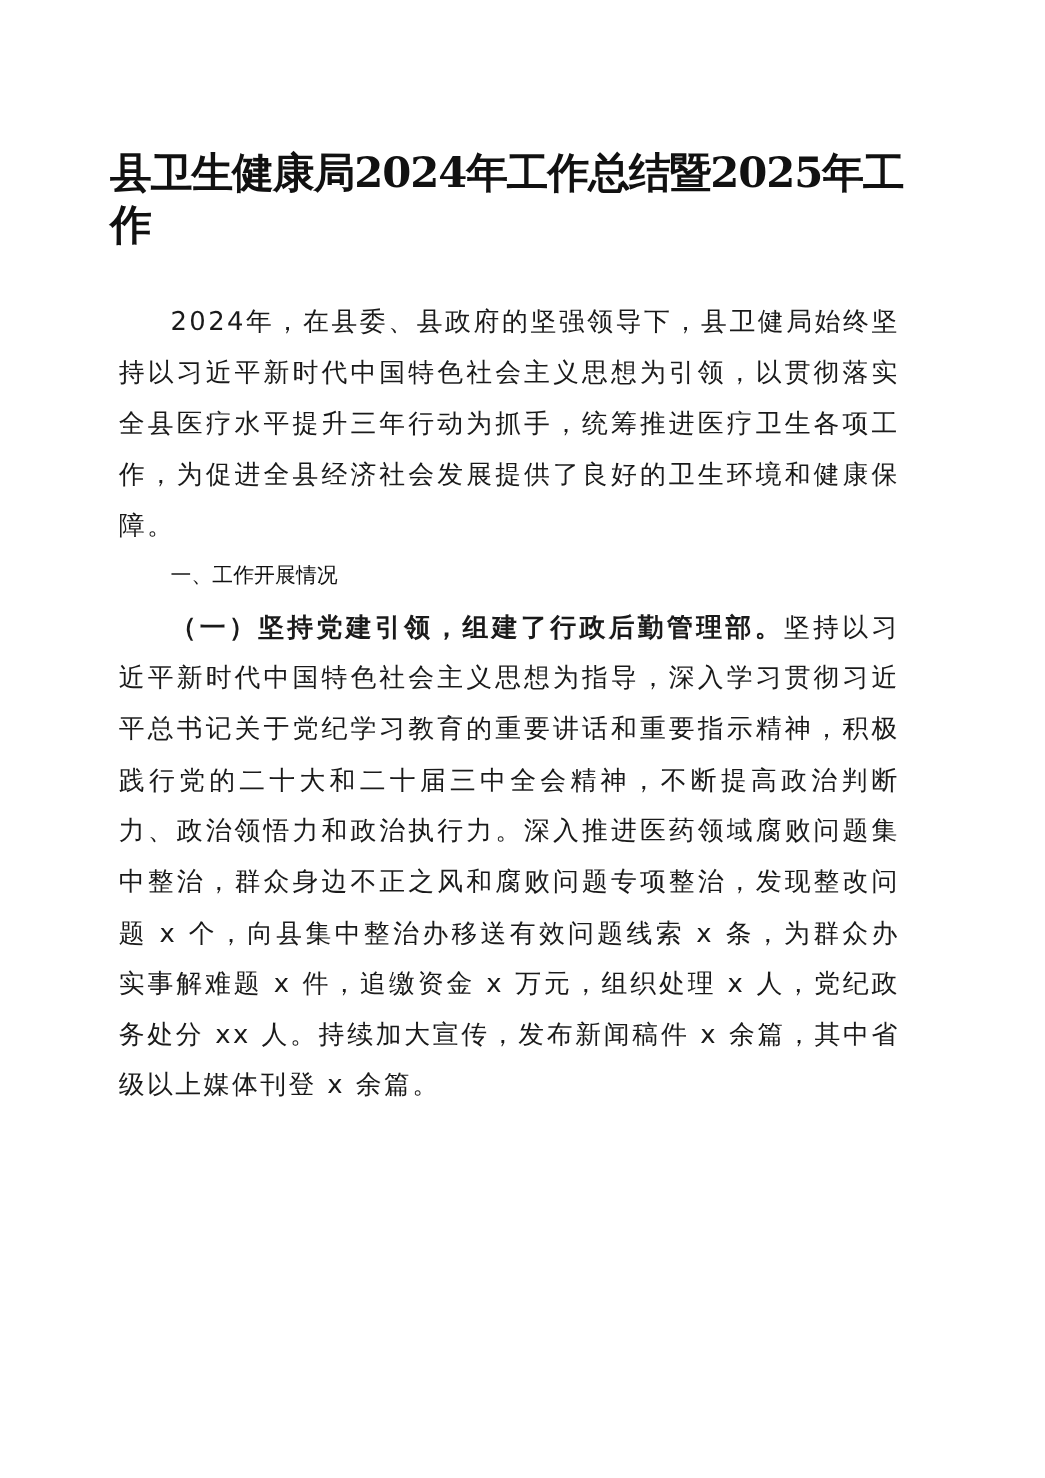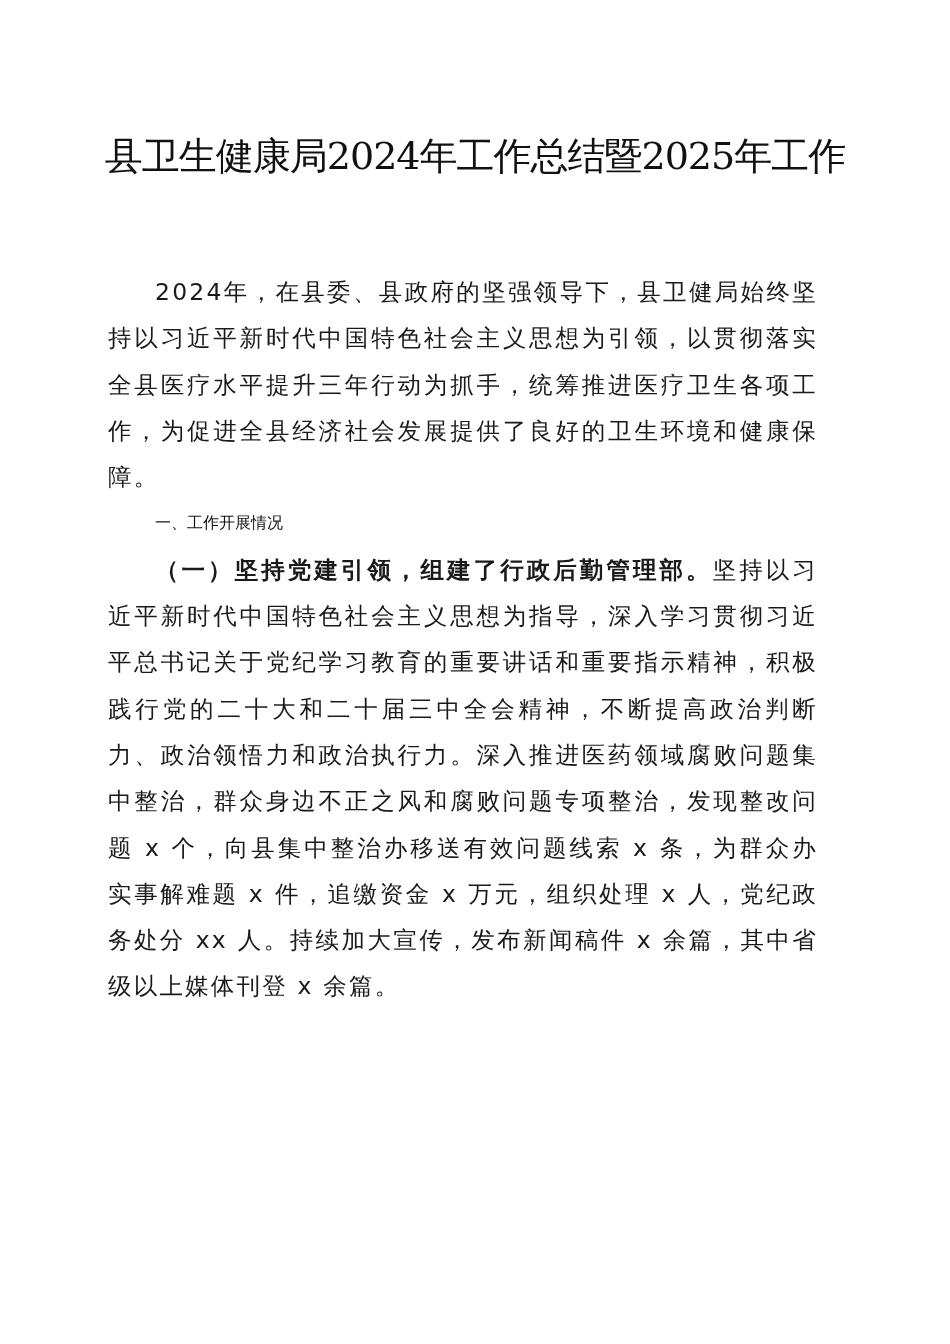--- a/index.html
+++ b/index.html
@@ -2,35 +2,34 @@
 <html><head>
 <meta charset="utf-8">
 <style>
   html, body { margin: 0; padding: 0; background: #ffffff; }
   body { width: 950px; height: 1344px; position: relative; overflow: hidden; }
   .page {
     position: absolute; left: 0; top: 0; width: 950px; height: 1344px; background: #fff;
   }
   .title {
     position: absolute; left: 100px; top: 133px; width: 750px;
-    text-align: center;
     font-family: "DejaVu Serif", "Liberation Serif", serif;
-    font-weight: normal; font-size: 38px; line-height: 47px; color: #111;
+    font-weight: bold; font-size: 38px; line-height: 47px; color: #111;
     letter-spacing: -1px;
   }
   .body {
     position: absolute; left: 108px; top: 269px; width: 710px;
     font-family: "DejaVu Sans", "Liberation Sans", sans-serif;
     font-size: 23.5px; line-height: 46.3px; color: #1a1a1a;
   }
   .para { margin: 0; text-indent: 47px; text-align: justify; letter-spacing: 2.2px; }
   .heading1 {
     margin: 0; text-indent: 47px;
     font-family: "DejaVu Sans", "Liberation Sans", sans-serif;
-    font-size: 16px; color: #111;
+    font-size: 19px; color: #111;
   }
   .lead { font-weight: bold; }
 </style>
 </head>
 <body>
 
 <div class="page">
   <div class="title">
     <div>县卫生健康局2024年工作总结暨2025年工作</div>
   </div>

